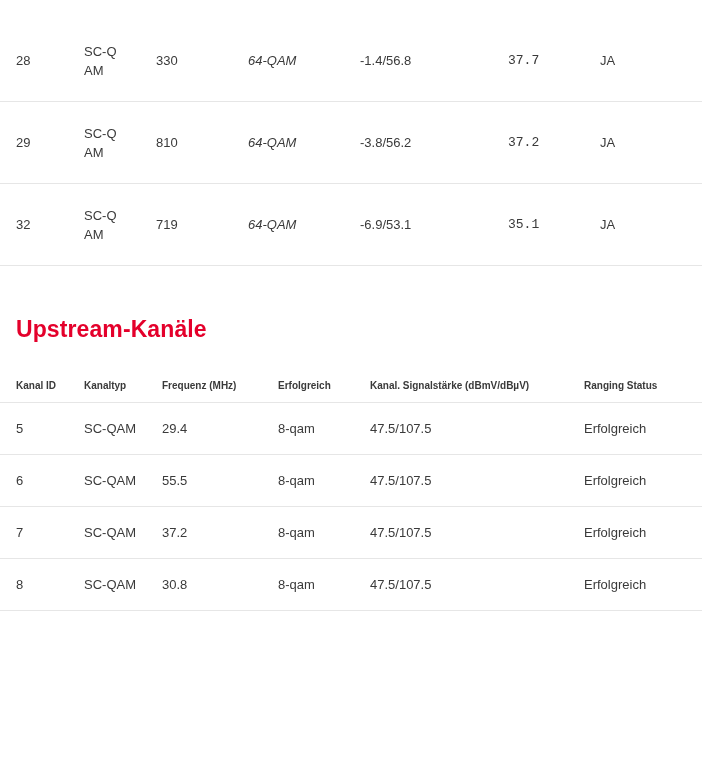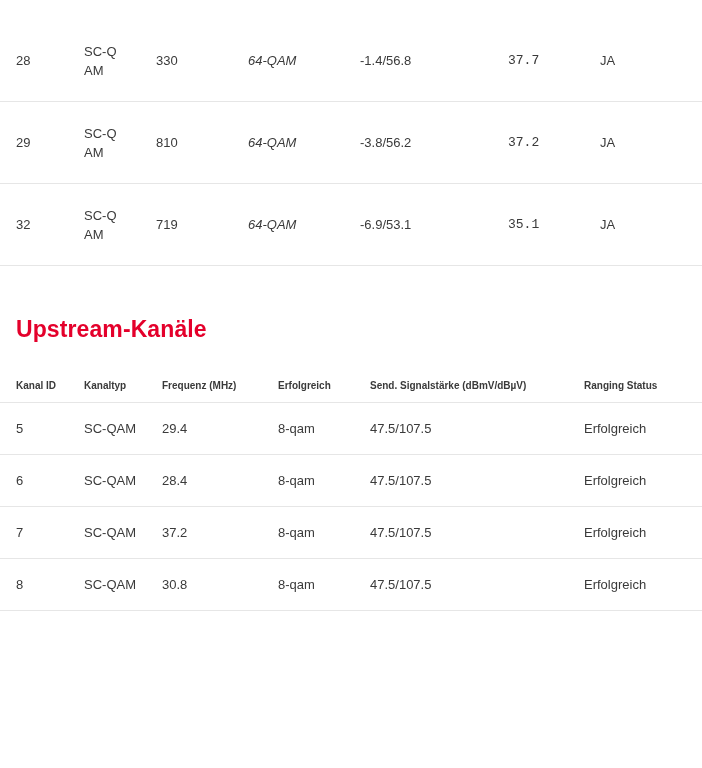--- a/index.html
+++ b/index.html
@@ -149,37 +149,37 @@
   </div>
 
   <div class="us-wrap">
     <table class="ch-table us-table">
       <thead>
         <tr>
           <th class="us-c1">Kanal ID</th>
           <th class="us-c2">Kanaltyp</th>
           <th class="us-c3">Frequenz (MHz)</th>
           <th class="us-c4">Erfolgreich</th>
-          <th class="us-c5">Send. Signalstärke (dBmV/dBµV)</th>
+          <th class="us-c5">Kanal. Signalstärke (dBmV/dBµV)</th>
           <th class="us-c6">Ranging Status</th>
         </tr>
       </thead>
       <tbody>
         <tr>
           <td class="us-c1">5</td>
           <td class="us-c2">SC-QAM</td>
           <td class="us-c3">29.4</td>
           <td class="us-c4">8-qam</td>
           <td class="us-c5">47.5/107.5</td>
           <td class="us-c6">Erfolgreich</td>
         </tr>
         <tr>
           <td class="us-c1">6</td>
           <td class="us-c2">SC-QAM</td>
-          <td class="us-c3">28.4</td>
+          <td class="us-c3">55.5</td>
           <td class="us-c4">8-qam</td>
           <td class="us-c5">47.5/107.5</td>
           <td class="us-c6">Erfolgreich</td>
         </tr>
         <tr>
           <td class="us-c1">7</td>
           <td class="us-c2">SC-QAM</td>
           <td class="us-c3">37.2</td>
           <td class="us-c4">8-qam</td>
           <td class="us-c5">47.5/107.5</td>

